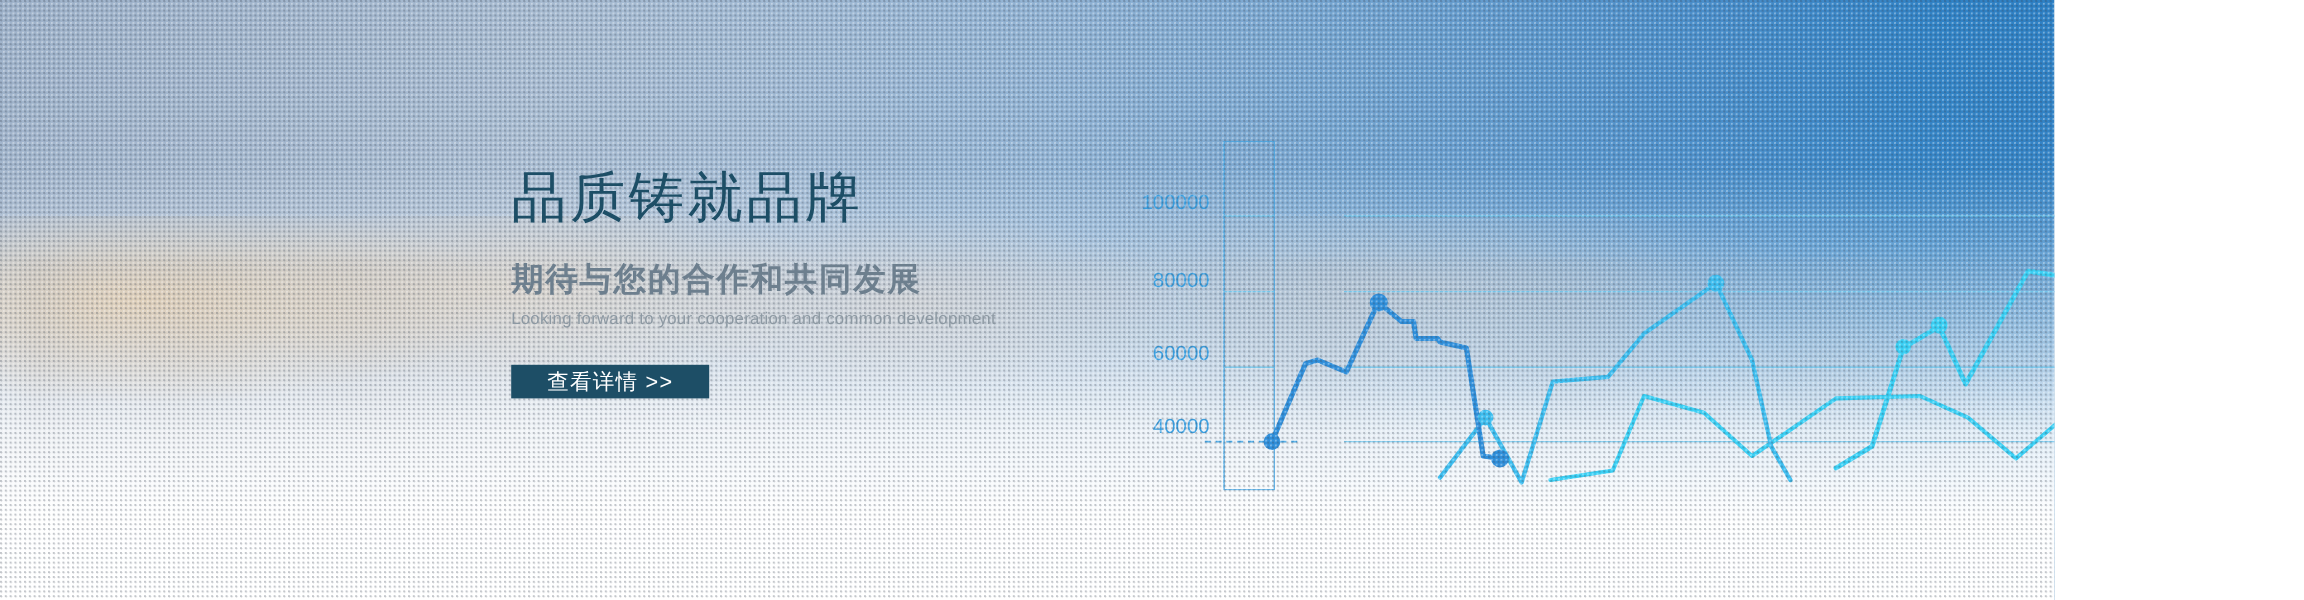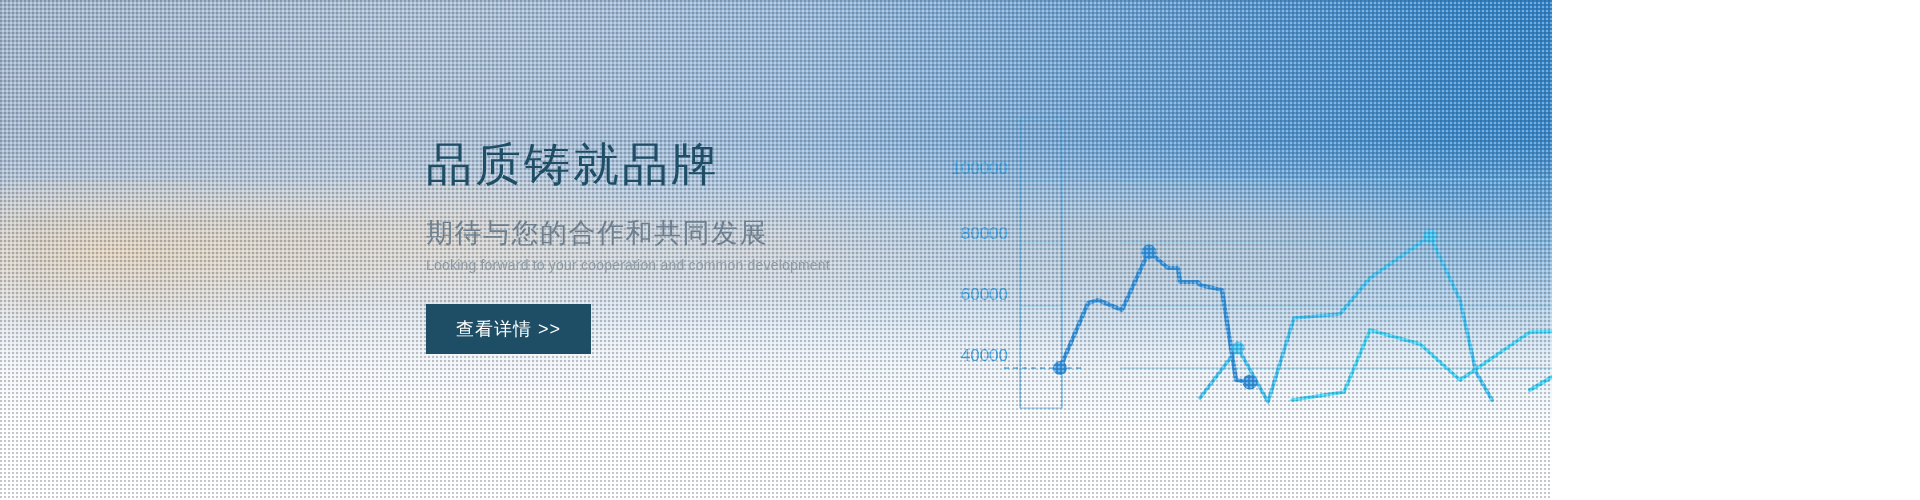--- a/index.html
+++ b/index.html
@@ -6,21 +6,21 @@
     margin: 0;
     padding: 0;
     background: #ffffff;
   }
   body {
     font-family: "Liberation Sans", "DejaVu Sans", sans-serif;
   }
 
   .banner {
     position: relative;
-    width: 1552px;
+    width: 1712px;
     height: 500px;
     overflow: hidden;
     background: #c9d6e4;
   }
 
   
   .bg-sky {
     position: absolute;
     inset: 0;
     background:
@@ -119,35 +119,35 @@
     line-height: 1.15;
     letter-spacing: 3px;
     font-weight: 400;
     color: #1d4e66;
   }
   .subhead {
     margin: 26px 5px 0 0;
     font-size: 27px;
     line-height: 1.2;
     letter-spacing: 1.5px;
-    font-weight: 400;
+    font-weight: 700;
     color: #6d7f8e;
   }
   .subhead-en {
     margin: 7px 16px 0 0;
     font-size: 14px;
     line-height: 1.3;
     letter-spacing: 0.2px;
     font-weight: 400;
     color: #8d99a3;
   }
   .cta {
     display: inline-block;
     margin-top: 30px;
-    padding: 13px 30px;
+    padding: 2px 30px;
     background: #1d4e66;
     color: #ffffff;
     font-size: 18px;
     letter-spacing: 1px;
     border: none;
     cursor: pointer;
     text-decoration: none;
     font-family: inherit;
   }
 

